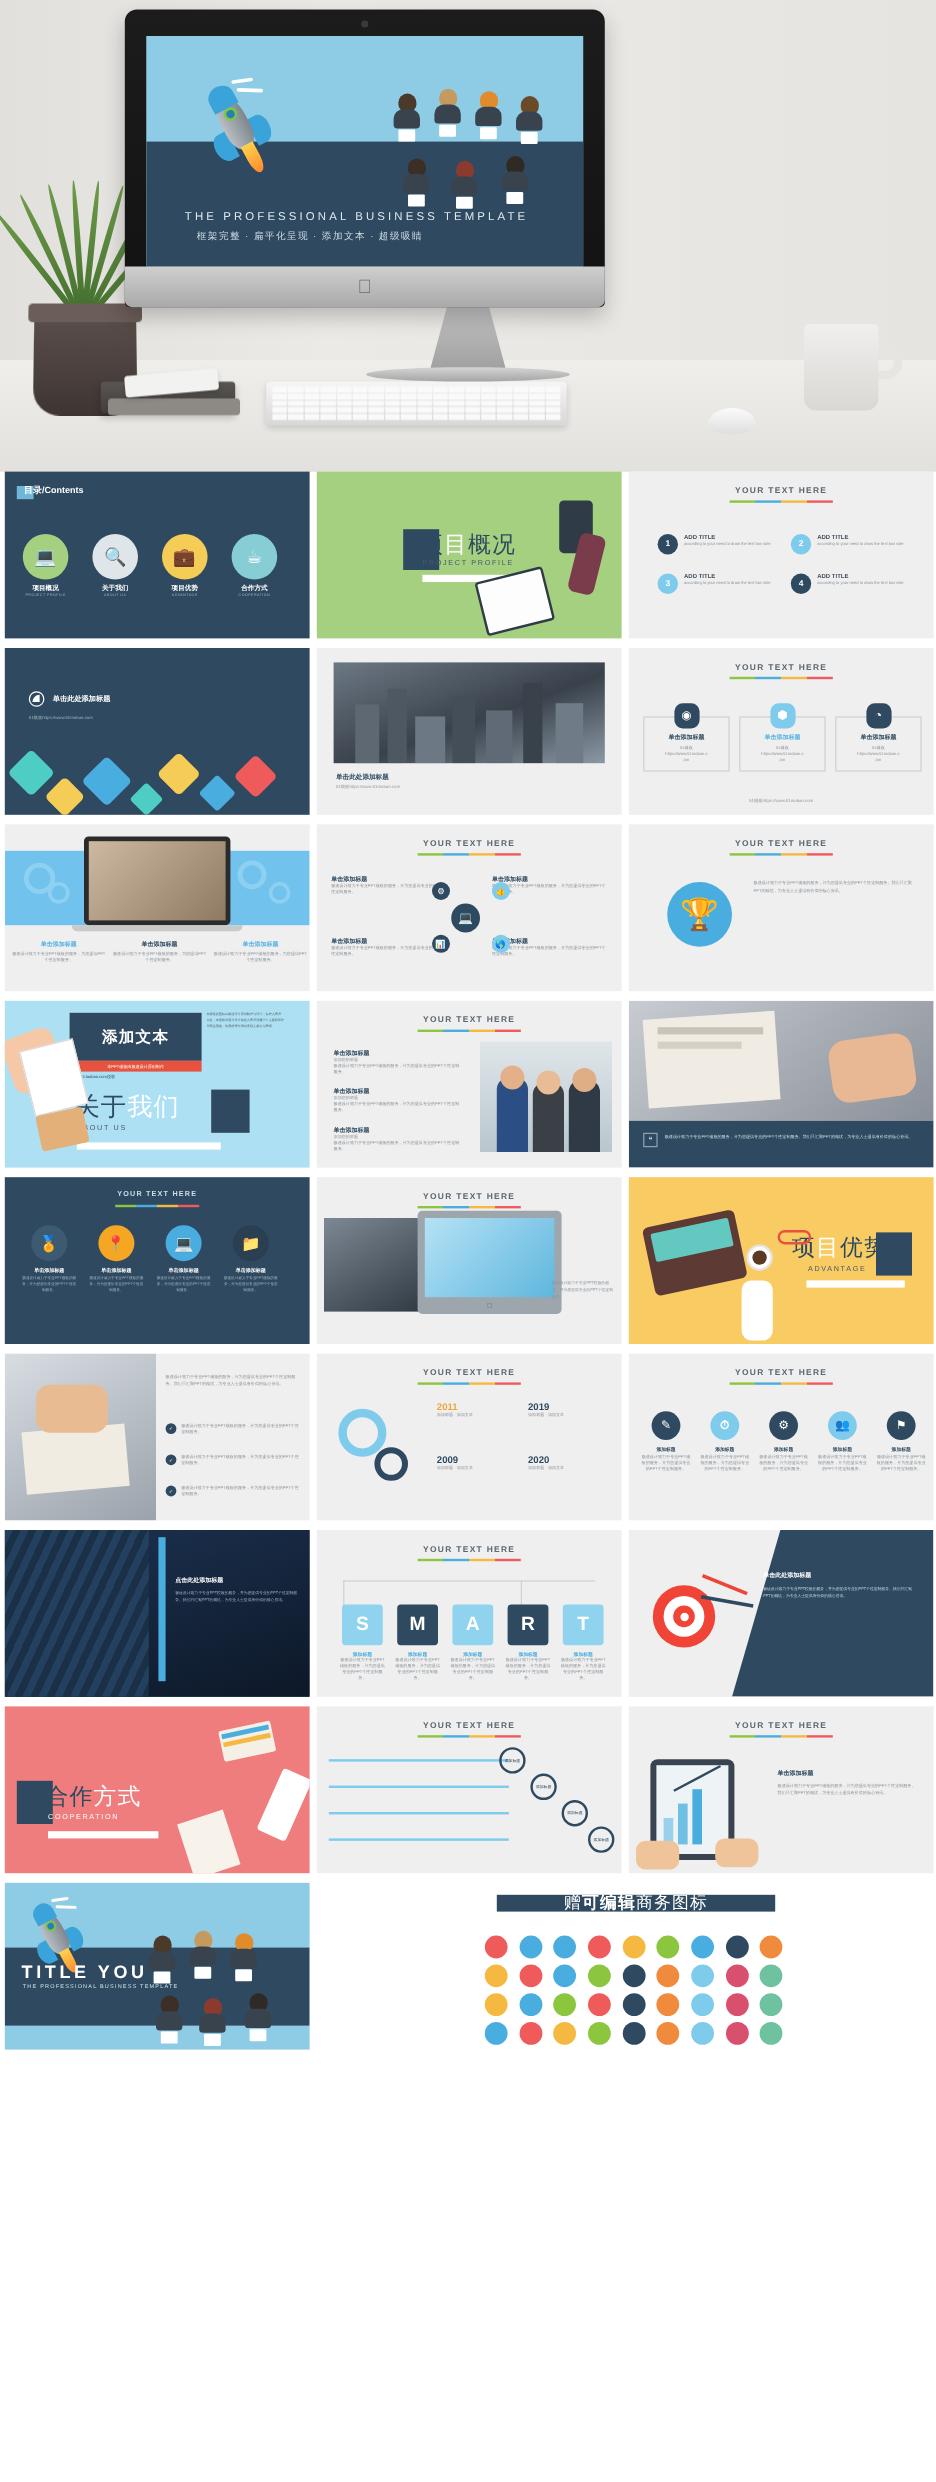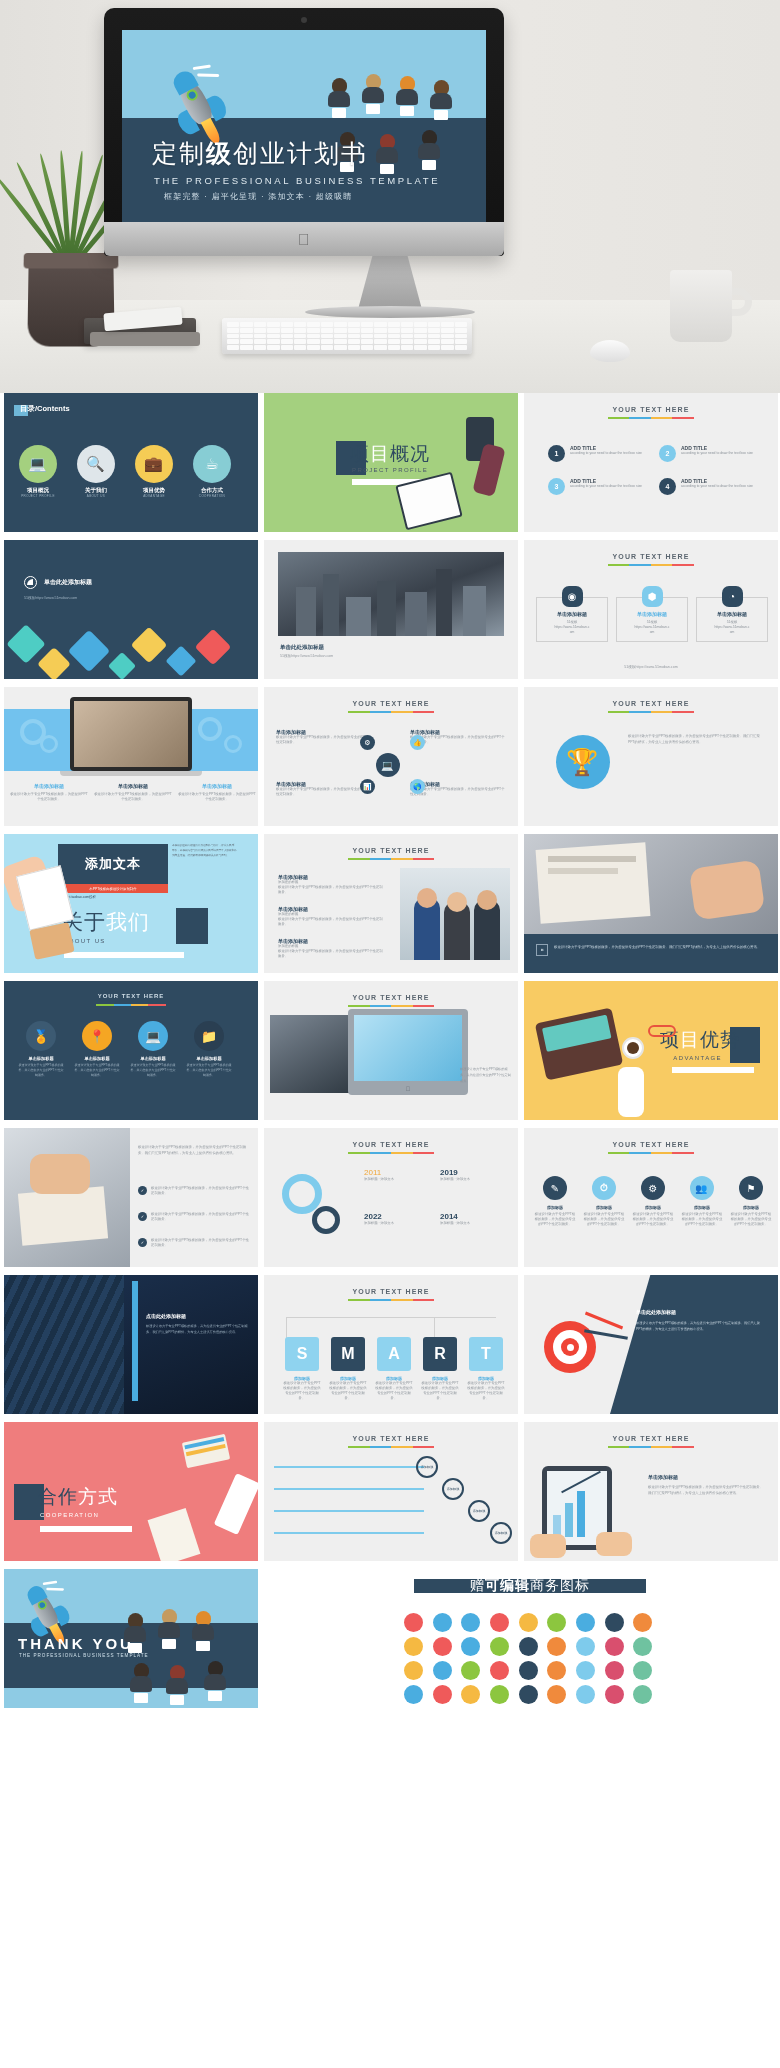--- a/index.html
+++ b/index.html
@@ -402,21 +402,20 @@
             <div class="p-body"></div>
             <div class="p-paper"></div>
         </div>
         <div class="person" style="left:90px;top:60px;">
           <div class="p-head" style="background:#2f2a26"></div>
             <div class="p-body"></div>
             <div class="p-paper"></div>
         </div>
       </div>
 
-      <div class="hero-title">定制<b>级</b>创业计划书</div>
       <div class="hero-sub">THE PROFESSIONAL BUSINESS TEMPLATE</div>
       <div class="hero-sub2">框架完整 · 扁平化呈现 · 添加文本 · 超级吸睛</div>
     </div>
     <div class="imac-chin">
       <div class="imac-apple"></div>
     </div>
   </div>
 </div>
 
 <div class="grid">
@@ -771,33 +770,33 @@
         <div class="micro" style="width:100px">极速设计致力于专业PPT模板的服务，并为您提供专业的PPT个性定制服务。</div>
       </div>
     </div>
 
     <div class="slide">
       <div class="yth">YOUR TEXT HERE</div>
       <div class="yth-bar"></div>
       <div style="position:absolute;left:18px;top:46px;width:40px;height:40px;border:7px solid #7ecbec;border-radius:50%"></div>
       <div style="position:absolute;left:48px;top:78px;width:28px;height:28px;border:5px solid #2f4a60;border-radius:50%"></div>
       <div style="position:absolute;left:100px;top:40px;width:66px">
-        <div style="font-size:8px;color:#f0a73a;font-weight:400">2011</div>
+        <div style="font-size:8px;color:#f0a73a;font-weight:700">2011</div>
         <div class="micro">添加标题 · 添加文本</div>
       </div>
       <div style="position:absolute;left:176px;top:40px;width:66px">
         <div style="font-size:8px;color:#2f4a60;font-weight:700">2019</div>
         <div class="micro">添加标题 · 添加文本</div>
       </div>
       <div style="position:absolute;left:100px;top:84px;width:66px">
-        <div style="font-size:8px;color:#2f4a60;font-weight:700">2022</div>
+        <div style="font-size:8px;color:#2f4a60;font-weight:700">2009</div>
         <div class="micro">添加标题 · 添加文本</div>
       </div>
       <div style="position:absolute;left:176px;top:84px;width:66px">
-        <div style="font-size:8px;color:#2f4a60;font-weight:700">2014</div>
+        <div style="font-size:8px;color:#2f4a60;font-weight:700">2020</div>
         <div class="micro">添加标题 · 添加文本</div>
       </div>
     </div>
 
     <div class="slide">
       <div class="yth">YOUR TEXT HERE</div>
       <div class="yth-bar"></div>
       <div style="position:absolute;left:10px;top:48px;display:flex;gap:7px">
         <div style="width:42px;text-align:center">
           <div class="circ" style="width:24px;height:24px;background:#2f4a60;margin:0 auto;font-size:10px">✎</div>
@@ -949,21 +948,21 @@
       <div class="rocket" style="left:14px;top:14px;width:42px;height:54px;transform:rotate(-28deg) scale(.8)">
         <div class="rk-dash"></div>
           <div class="rk-dash2"></div>
         <div class="rk-finl"></div>
           <div class="rk-finr"></div>
         <div class="rk-body"></div>
           <div class="rk-nose"></div>
         <div class="rk-win"></div>
           <div class="rk-flame"></div>
       </div>
-      <div class="ty-title" style="position:absolute;left:14px;top:66px">THANK  YOU</div>
+      <div class="ty-title" style="position:absolute;left:14px;top:66px">TITLE  YOU</div>
       <div class="ty-sub" style="position:absolute;left:15px;top:84px">THE PROFESSIONAL BUSINESS TEMPLATE</div>
       <div class="people" style="right:4px;top:40px;width:130px;height:96px">
         <div class="person" style="left:0px;top:4px;">
             <div class="p-head" style="background:#4b3a2a"></div>
             <div class="p-body"></div>
             <div class="p-paper"></div>
           </div>
         <div class="person" style="left:34px;top:0px;">
             <div class="p-head" style="background:#c49a5e"></div>
             <div class="p-body"></div>

